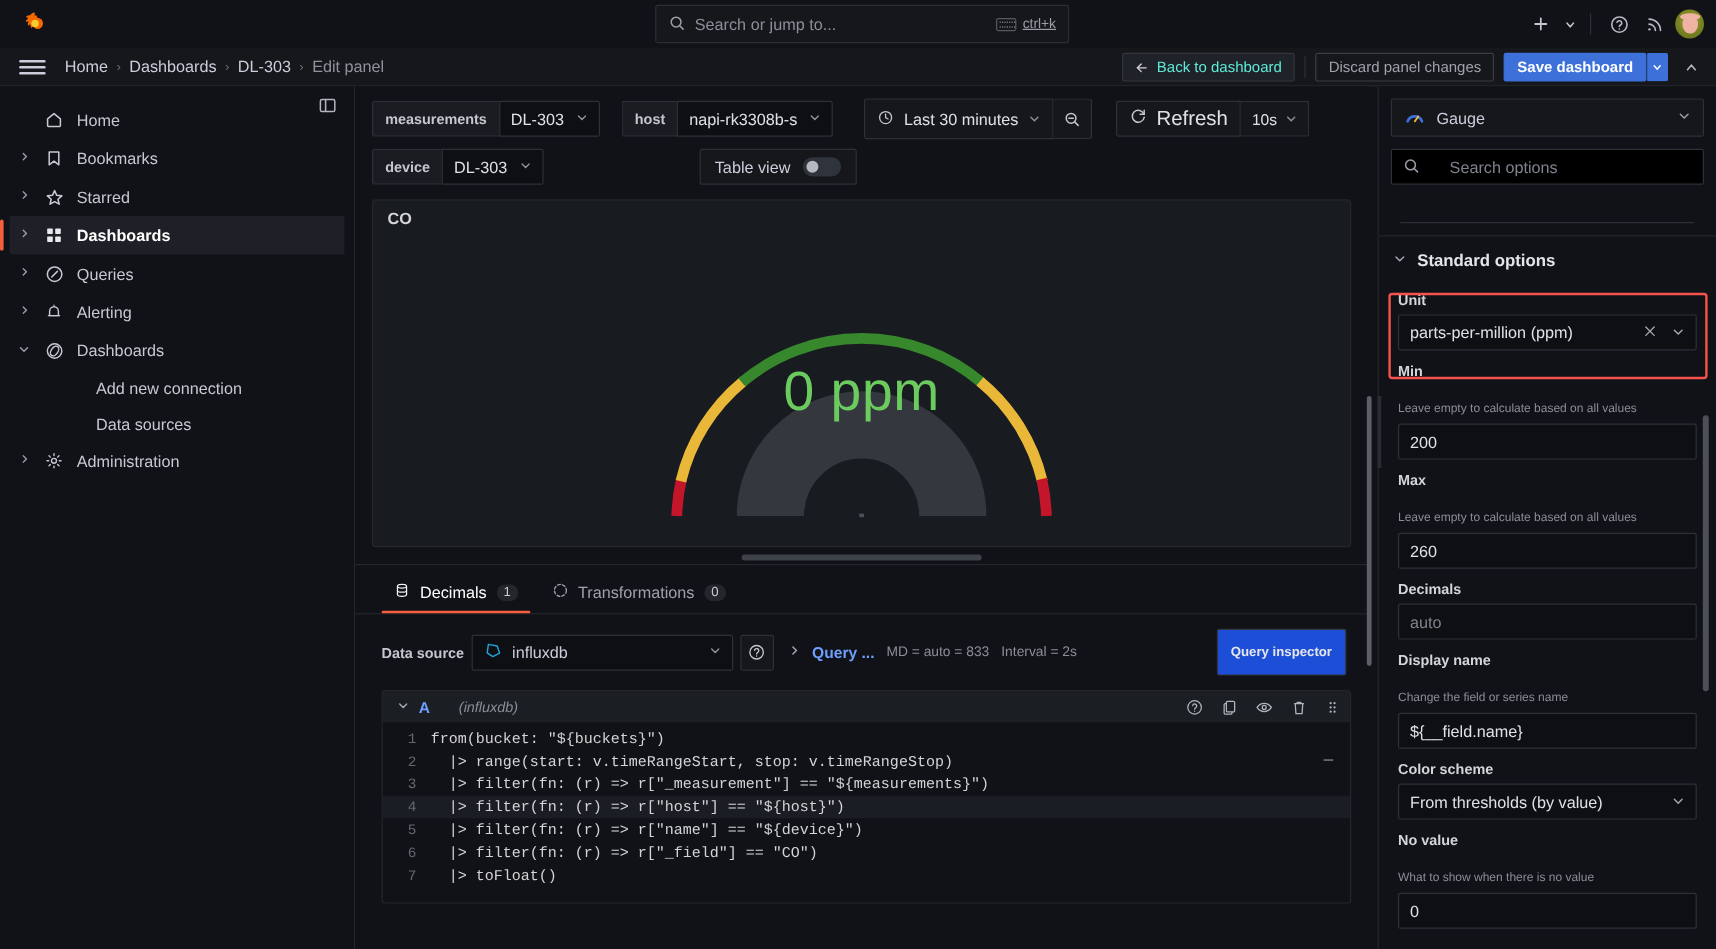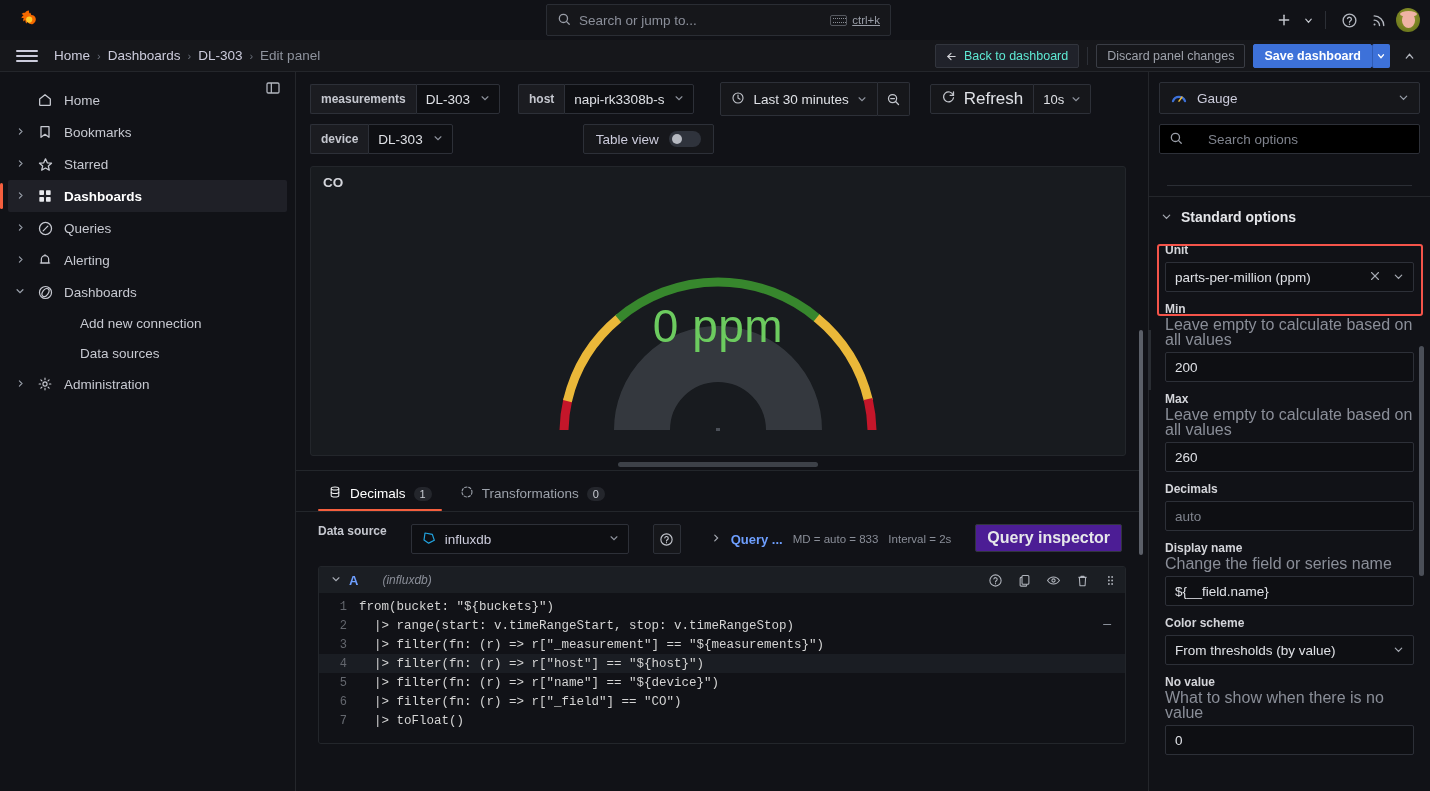--- a/index.html
+++ b/index.html
@@ -171,38 +171,38 @@
   .tab.active::after {
     content: ""; position: absolute; left: 0; right: 0; bottom: 0; height: 2px;
     background: #f55f3e; border-radius: 2px;
   }
   .count-badge {
     background: #24262c; color: #c9ccd3; border-radius: 9px; padding: 1px 6px; font-size: 11px;
   }
   .tabs-rule { height: 1px; background: #23262b; margin: 0 0 0 0; }
 
   
-  .dsrow { display: flex; gap: 24px; padding: 12px 14px 0 22px; }
+  .dsrow { display: flex; align-items: center; gap: 6px; padding: 12px 14px 0 22px; }
   .dslabel { font-size: 12px; color: #c5c7cf; font-weight: bold; }
   .dspicker {
     width: 218px; height: 30px; background: #0e0f13; border: 1px solid #2d3038; border-radius: 2px;
     display: flex; align-items: center; padding: 0 9px; gap: 8px; font-size: 13.5px; cursor: pointer;
   }
   .dspicker .cv { margin-left: auto; color: #8e939d; font-size: 10px; }
   .iconbtn {
     width: 28px; height: 30px; background: #16171b; border: 1px solid #2d3038; border-radius: 2px;
     display: flex; align-items: center; justify-content: center; cursor: pointer; color:#c3c6cd;
   }
   .queryopts { display: flex; align-items: center; gap: 10px; margin-left: 6px; cursor: pointer; }
   .qo-caret { color: #a6aab3; font-size: 11px; }
   .qo-title { color: #6e9fff; font-size: 13px; font-weight: bold; }
   .qo-meta { color: #8a8e98; font-size: 11.5px; }
   .qinspector {
-    margin-left: auto; margin-right: 4px; height: 28px; background: #4c1d95; border: 1px solid #32353d;
-    border-radius: 2px; display: flex; align-items: center; padding: 0 11px; font-size: 16px;
+    margin-left: auto; margin-right: 4px; height: 39px; background: #1d4ed8; border: 1px solid #32353d;
+    border-radius: 2px; display: flex; align-items: center; padding: 0 11px; font-size: 11px;
     color: #e6e7ea; cursor: pointer; font-weight: bold;
   }
 
   
   .qcard { margin: 12px 14px 0 22px; background: #181b1f; border: 1px solid #23262b; border-radius: 3px; overflow: hidden; }
   .qhead { height: 26px; display: flex; align-items: center; padding: 0 8px; background: #1b1e23; }
   .qhead .hcaret { color: #a6aab3; font-size: 10px; width: 18px; text-align: center; cursor:pointer;}
   .qhead .qrefid { color: #6e9fff; font-weight: bold; font-size: 13px; margin-left: 4px; }
   .qhead .qtype { color: #8a8e98; font-style: italic; font-size: 12px; margin-left: 24px; }
   .qhead .qicons { margin-left: auto; display: flex; align-items: center; gap: 14px; color: #b0b4bc; }
@@ -240,21 +240,21 @@
   .partial-field { margin: 14px 18px 0 18px; height: 18px; border-bottom: 1px solid #2b2e35; }
   .section-div { margin-top: 10px; border-top: 1px solid #24262b; }
   .section-head {
     display: flex; align-items: center; gap: 9px; padding: 12px 12px 8px 12px;
     font-size: 14px; font-weight: bold; color: #e4e5e9; cursor: pointer;
   }
   .section-head .cv { color: #a6aab3; font-size: 11px; }
 
   .opt { padding: 0 16px; margin-top: 10px; }
   .opt-label { font-size: 12px; font-weight: bold; color: #d4d5da; }
-  .opt-desc { font-size: 16px; color: #8a8e98; line-height: 15px; margin-top: 1px; }
+  .opt-desc { font-size: 10px; color: #8a8e98; line-height: 15px; margin-top: 17px; }
   .opt-input {
     margin-top: 5px; height: 30px; background: #0e0f13; border: 1px solid #2d3038; border-radius: 2px;
     display: flex; align-items: center; padding: 0 9px; font-size: 13.5px; color: #dfe1e6;
   }
   .opt-input.placeholder { color: #7f838d; }
   .opt-input .ctrls { margin-left: auto; display: flex; align-items: center; gap: 12px; color: #a6aab3; }
   .opt-input .ctrls span { cursor: pointer; }
 
   .unit-highlight {
     position: absolute; left: 8px; top: 172px; width: 266px; height: 72px;

